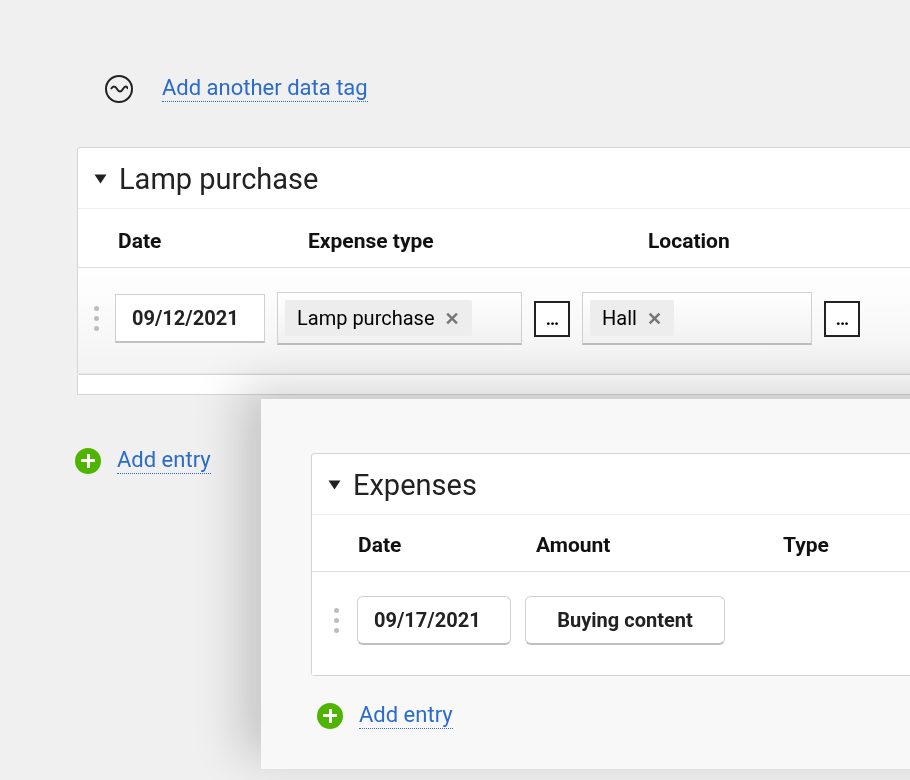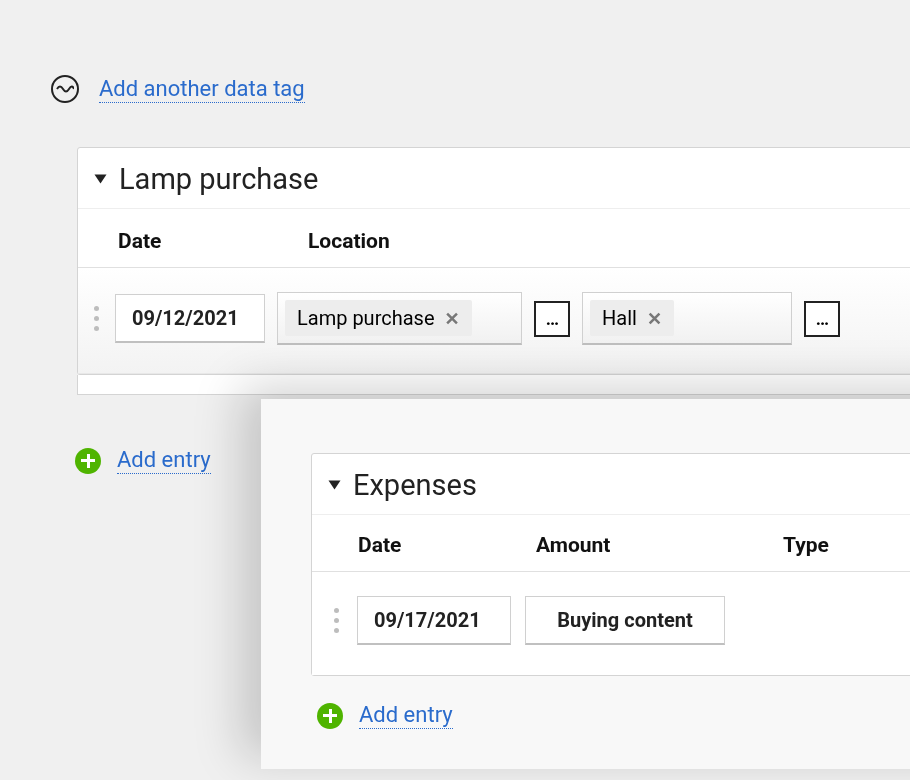--- a/index.html
+++ b/index.html
@@ -8,23 +8,23 @@
       background: #f0f0f0;
       width: 910px;
       height: 780px;
       overflow: hidden;
       position: relative;
     }
     
     
     .add-tag-row {
       display: flex;
-      align-items: center;
-      gap: 20px;
-      padding: 75px 0 0 51px;
+      align-items: flex-start;
+      gap: 29px;
+      padding: 75px 0 0 105px;
     }
     .circle-wave-icon {
       width: 28px; height: 28px;
       border: 2px solid #222;
       border-radius: 50%;
       display: flex; align-items: center; justify-content: center;
     }
     .link-text {
       color: #2a6bcc;
       font-size: 22px;
@@ -100,21 +100,21 @@
     .date-input { width: 150px; }
     
     .tag-field {
       background: linear-gradient(#fff,#f1f1f1);
       border: 1px solid #d0d0d0;
       border-bottom: 2px solid #bebebe;
       padding: 7px;
       display: flex;
       width: 245px;
     }
-    .tag-field.narrow { width: 210px; }
+    .tag-field.narrow { width: 230px; }
     .chip {
       background: #ededed;
       border-radius: 2px;
       padding: 6px 12px;
       display: flex; align-items: center; gap: 10px;
       font-size: 20px;
     }
     .chip-x {
       color: #777; font-size: 18px; font-weight: bold; cursor: pointer;
     }
@@ -176,21 +176,21 @@
       border-bottom: 1px solid #e0e0e0;
     }
     .col2-date   { width: 178px; }
     .col2-amount { width: 170px; }
     .col2-type   { width: 200px; text-align: center; }
     .row2 {
       display: flex; align-items: center; gap: 14px;
       padding: 24px 22px 30px 18px;
       background: #fff;
     }
-    .row2 .input-box { width: 154px; }
+    .row2 .input-box { width: 154px; border-radius: 6px; }
     .row2 .wide { width: 200px; text-align: center; }
     
     .overlay-add {
       display: flex; align-items: center; gap: 16px;
       margin: 26px 0 0 6px;
     }
   </style>
 </head>
 <body>
 
@@ -203,20 +203,21 @@
   <span class="link-text">Add another data tag</span>
 </div>
 
 <div class="panel">
   <div class="panel-header">
     <div class="caret"></div>
     <div class="panel-title">Lamp purchase</div>
   </div>
   <div class="table-head">
     <div class="col-date">Date</div>
+    <div class="col-type">Expense type</div>
     <div class="col-loc">Location</div>
   </div>
   <div class="row">
     <div class="drag-dots">
         <span></span>
         <span></span>
         <span></span>
       </div>
     <div class="input-box date-input">09/12/2021</div>
     <div class="tag-field">

